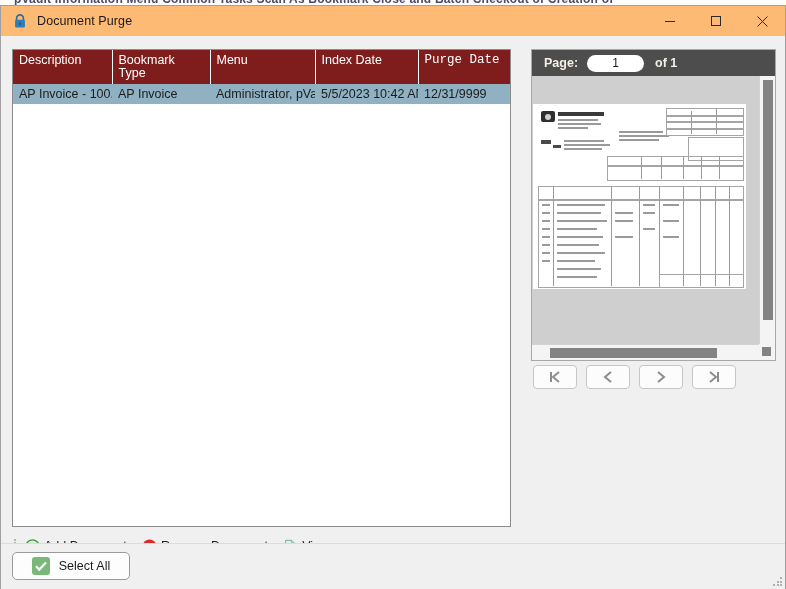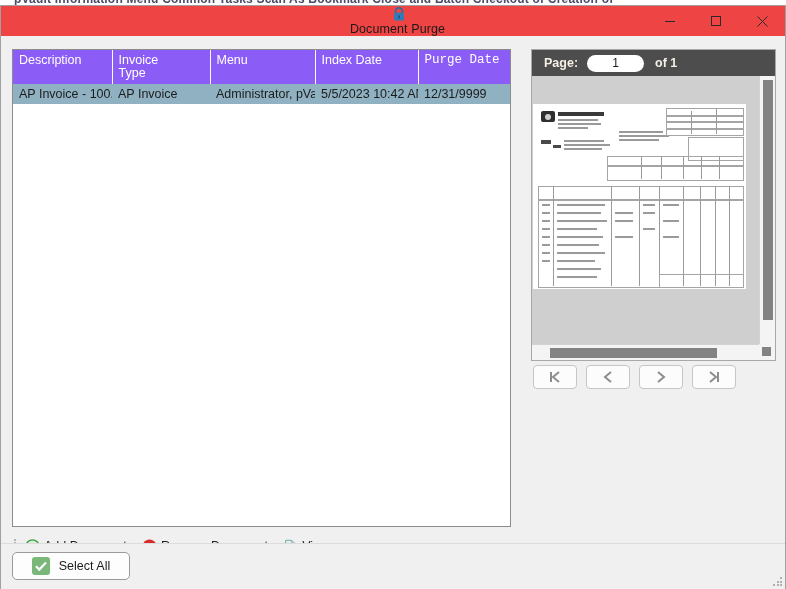--- a/index.html
+++ b/index.html
@@ -32,24 +32,23 @@
     width: 786px; height: 584px;
     background: #f0f0f0;
     border: 1px solid #a0a0a0;
     box-sizing: border-box;
   }
 
   
   .titlebar {
     position: relative;
     height: 30px;
-    background: #ef4444;
+    background: #fdba74;
     display: flex;
     align-items: center;
-    flex-direction: column;
   }
   .title-lock {
     margin-left: 11px;
     width: 16px; height: 16px;
     display: block;
   }
   .title-text {
     margin-left: 9px;
     font-size: 12.5px;
     color: #1a1a1a;
@@ -80,21 +79,21 @@
     border: 1px solid #8c8c8c;
     box-sizing: border-box;
     overflow: hidden;
   }
   table.doclist {
     border-collapse: collapse;
     width: 100%;
     table-layout: fixed;
   }
   table.doclist thead th {
-    background: #8b5cf6;
+    background: #7f1d1d;
     color: #ffffff;
     font-weight: normal;
     font-size: 12.5px;
     text-align: left;
     padding: 4px 0 4px 6px;
     height: 30px;
     vertical-align: top;
     border-right: 1px solid #ffffff;
     box-sizing: border-box;
     line-height: 13px;
@@ -353,21 +352,21 @@
           <col style="width:99px">
             <col style="width:98px">
             <col style="width:105px">
           <col style="width:103px">
             <col style="width:92px">
         </colgroup>
         <thead>
           <tr>
             <th><span>Description</span></th>
             <th>
-              <span>Invoice</span><br>
+              <span>Bookmark</span><br>
               <span>Type</span>
             </th>
             <th><span>Menu</span></th>
             <th><span>Index Date</span></th>
             <th><span>Purge Date</span></th>
           </tr>
         </thead>
         <tbody>
           <tr class="row-selected">
             <td>AP Invoice - 100...</td>

